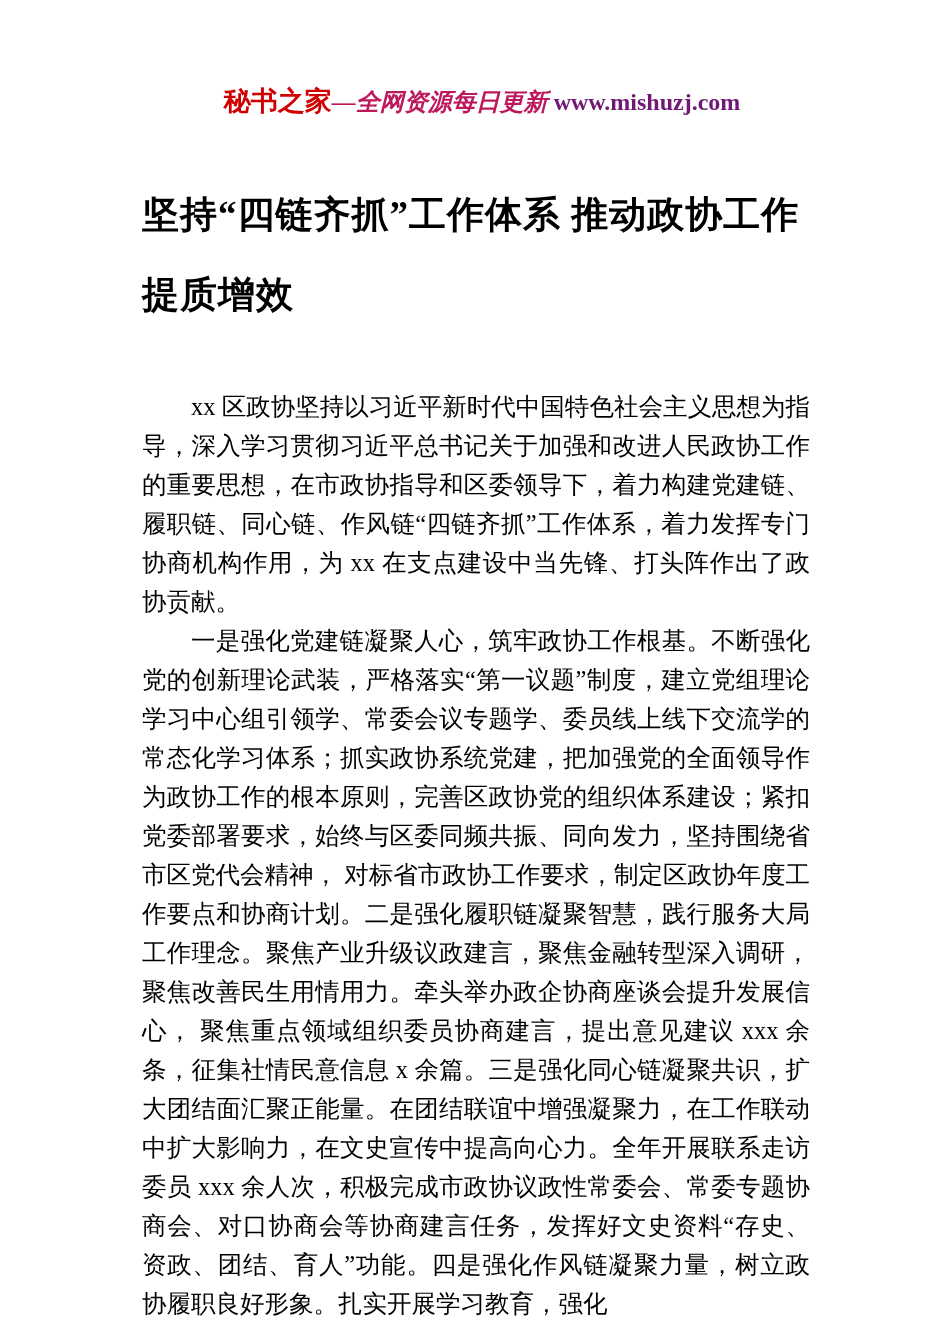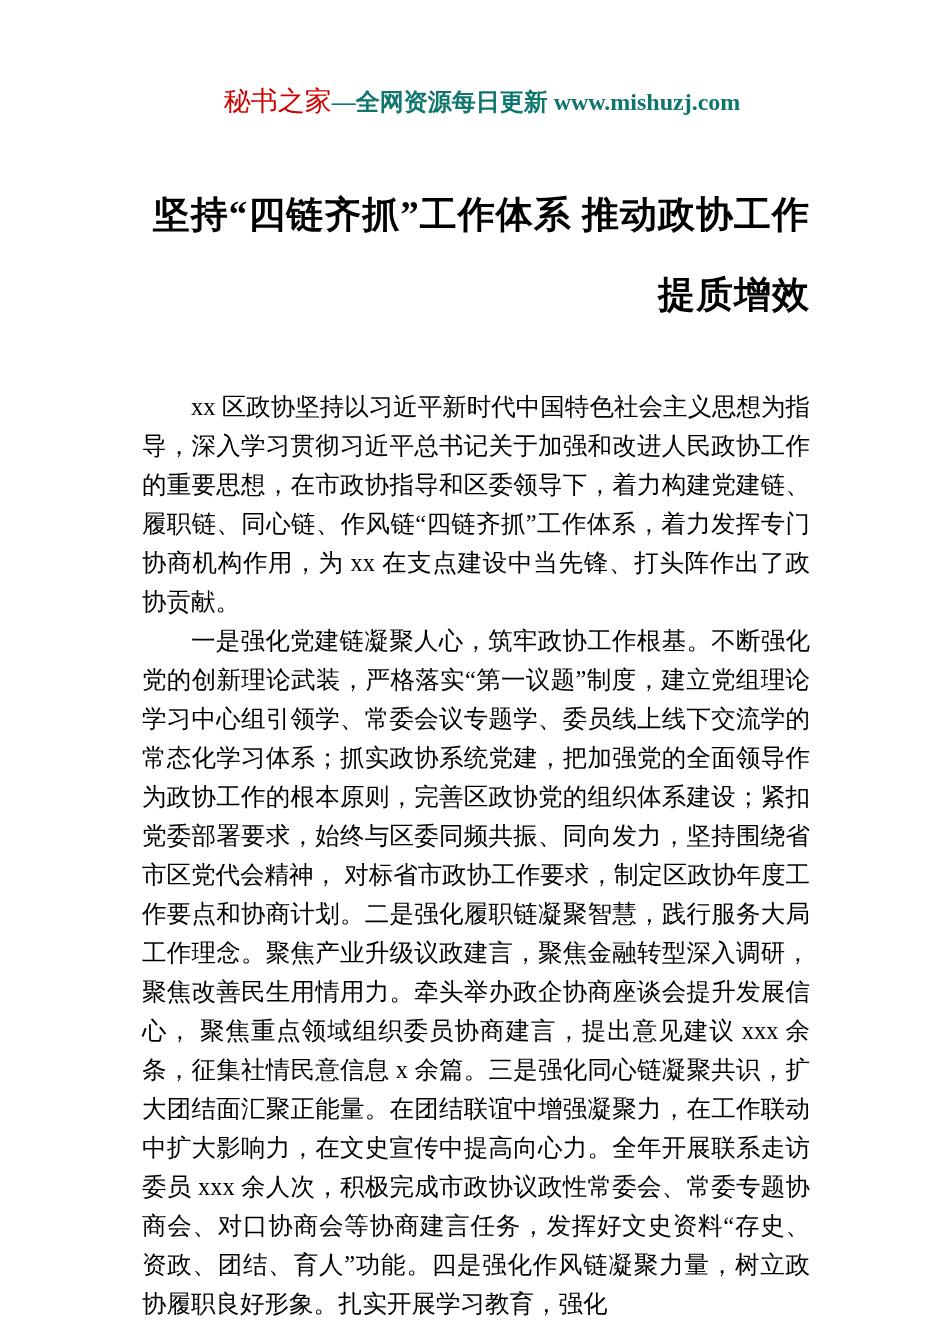--- a/index.html
+++ b/index.html
@@ -20,37 +20,38 @@
   .doc-header {
     text-align: center;
     font-weight: bold;
     font-size: 24px;
     line-height: 30px;
     white-space: nowrap;
   }
   .site-name {
     color: #d10000;
     font-size: 27px;
-    font-weight: normal;
+    font-weight: bold;
     margin-left: 12px;
   }
   .site-tagline {
-    color: #0f766e;
+    color: #be185d;
     font-size: 24px;
     font-weight: bold;
+    font-style: italic;
   }
   .site-url {
-    color: #0f766e;
+    color: #701a75;
     font-size: 24px;
     font-weight: bold;
     text-decoration: none;
   }
   .doc-title {
     margin-top: 58px;
-    text-align: right;
+    text-align: left;
     font-size: 37px;
     font-weight: bold;
     line-height: 80px;
     letter-spacing: 1px;
     color: #000000;
   }
   .doc-body {
     margin-top: 52px;
     font-size: 24.5px;
     line-height: 39px;

